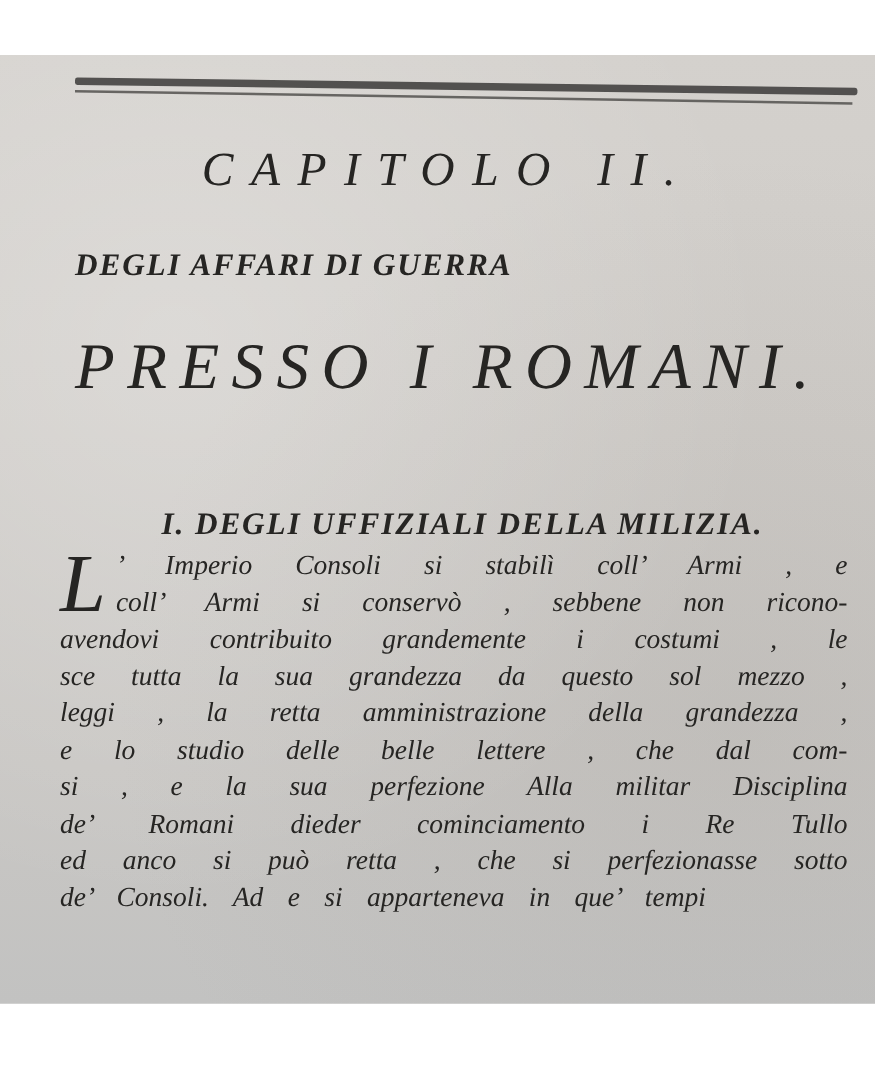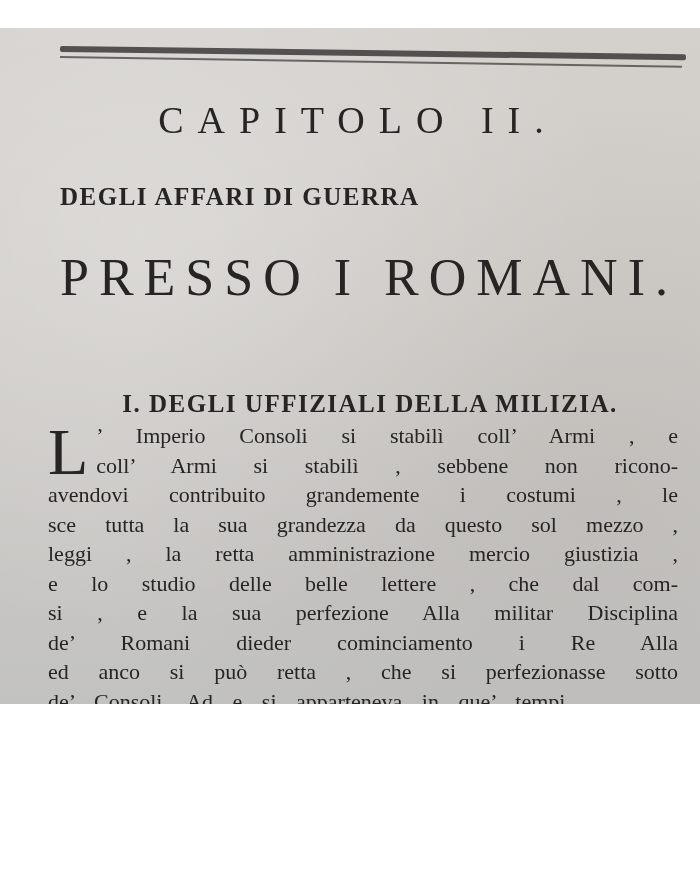--- a/index.html
+++ b/index.html
@@ -1,26 +1,27 @@
 <!DOCTYPE html>
 <html><head>
 <meta charset="utf-8">
 <style>
   html, body { margin: 0; padding: 0; }
   body {
     width: 700px; height: 869px; background: #ffffff; position: relative; overflow: hidden;
     font-family: "DejaVu Serif", serif;
   }
   .photo {
-    position: absolute; left: 0; top: 28px; width: 700px; height: 676px;
+    position: absolute; left: 0; top: 44px; width: 700px; height: 759px;
     background:
       radial-gradient(ellipse at 20% 30%, rgba(255,255,255,0.25), transparent 60%),
       radial-gradient(ellipse at 85% 70%, rgba(150,145,140,0.18), transparent 60%),
       linear-gradient(180deg, #d4d1cd 0%, #cfccc8 40%, #c9c7c4 75%, #c2c2c1 100%);
     overflow: hidden;
+    font-style: italic;
   }
   .rule-thick {
     position: absolute; left: 60px; top: 18px; width: 626px; height: 6px;
     background: #3b3a38; transform: rotate(0.75deg); transform-origin: left center;
     border-radius: 2px; opacity: 0.85;
   }
   .rule-thin {
     position: absolute; left: 60px; top: 28px; width: 622px; height: 1.5px;
     background: #4a4846; transform: rotate(0.9deg); transform-origin: left center; opacity: 0.8;
   }
@@ -63,23 +64,23 @@
   <div class="rule-thin"></div>
 
   <div class="chapter ink">CAPITOLO II.</div>
   <div class="subtitle ink">DEGLI AFFARI DI GUERRA</div>
   <div class="main-title ink">PRESSO I ROMANI.</div>
   <div class="section-head ink">I. DEGLI UFFIZIALI DELLA MILIZIA.</div>
 
   <div class="body-text ink">
     <span class="drop-cap">L</span>
     <span class="line first">’ Imperio Consoli si stabilì coll’ Armi , e</span>
-    <span class="line">coll’ Armi si stabilì , sebbene non ricono-</span>
+    <span class="line">coll’ Armi si conservò , sebbene non ricono-</span>
     <span class="line">avendovi contribuito grandemente i costumi , le</span>
     <span class="line">sce tutta la sua grandezza da questo sol mezzo ,</span>
-    <span class="line">leggi , la retta amministrazione mercio giustizia ,</span>
+    <span class="line">leggi , la retta amministrazione della grandezza ,</span>
     <span class="line">e lo studio delle belle lettere , che dal com-</span>
     <span class="line">si , e la sua perfezione Alla militar Disciplina</span>
-    <span class="line">de’ Romani dieder cominciamento i Re Alla</span>
+    <span class="line">de’ Romani dieder cominciamento i Re Tullo</span>
     <span class="line">ed anco si può retta , che si perfezionasse sotto</span>
     <span class="line last">de’ Consoli. Ad e si apparteneva in que’ tempi</span>
   </div>
 </div>
 
 </body></html>

